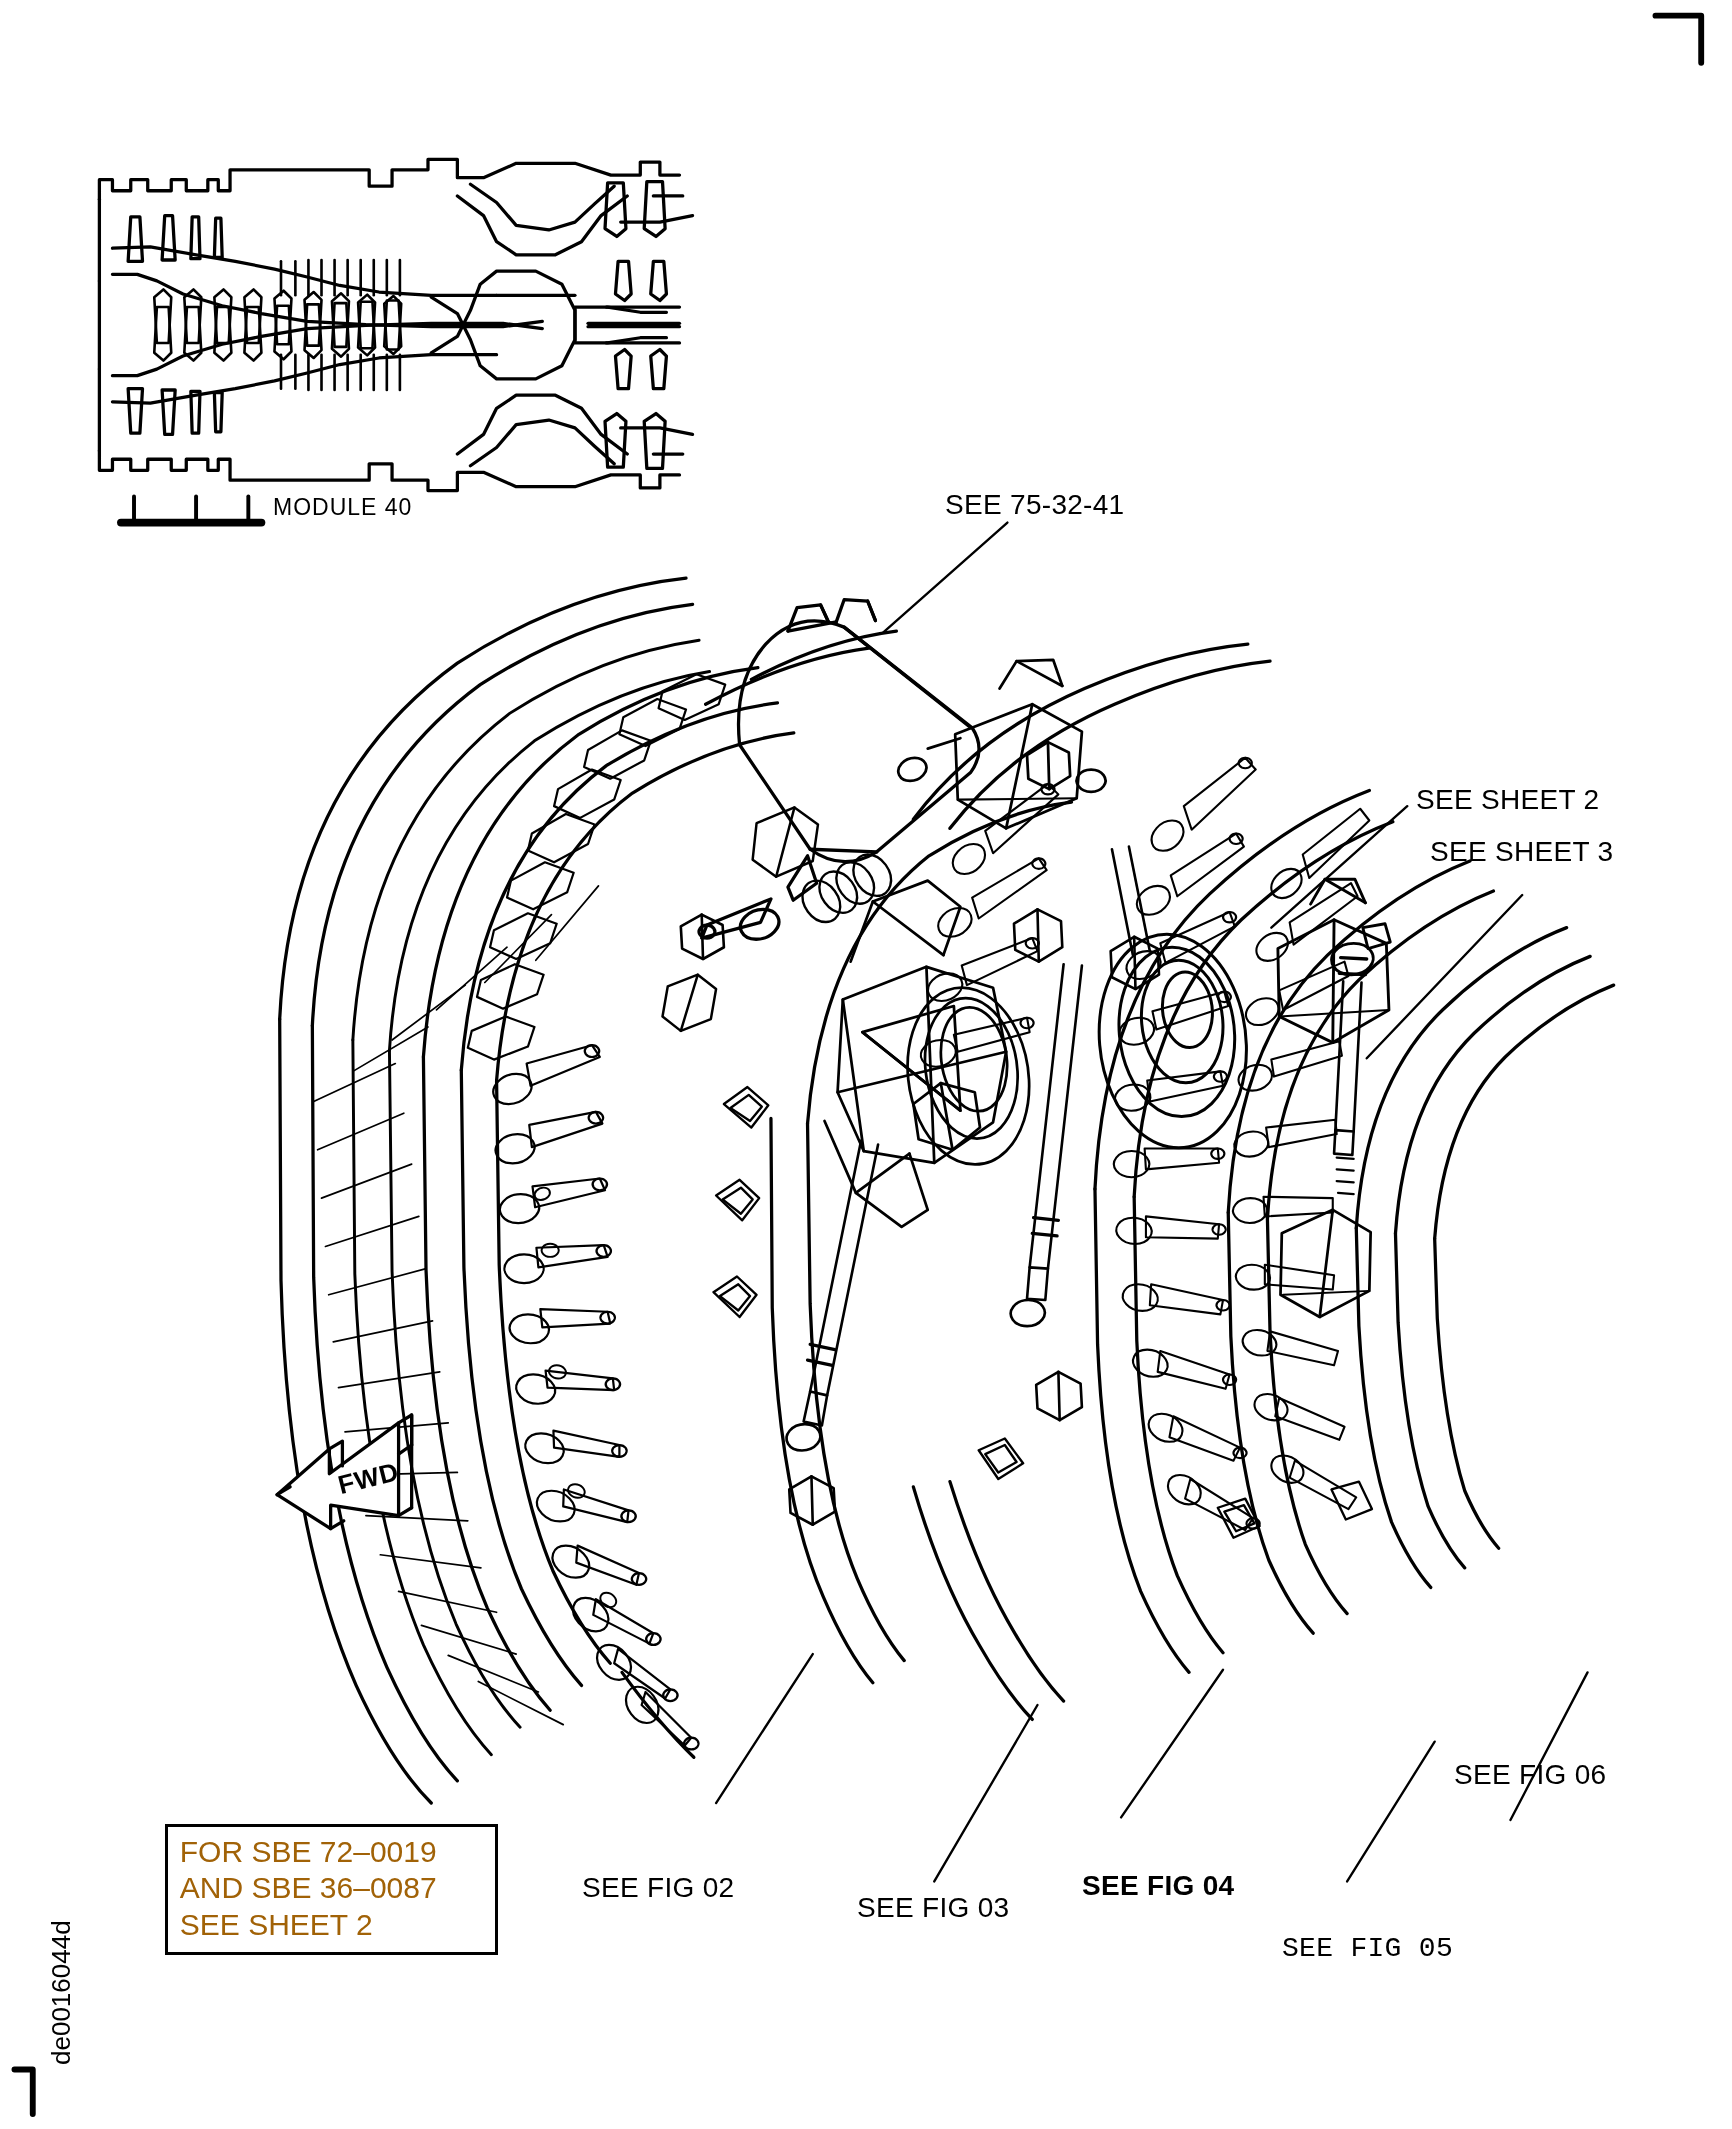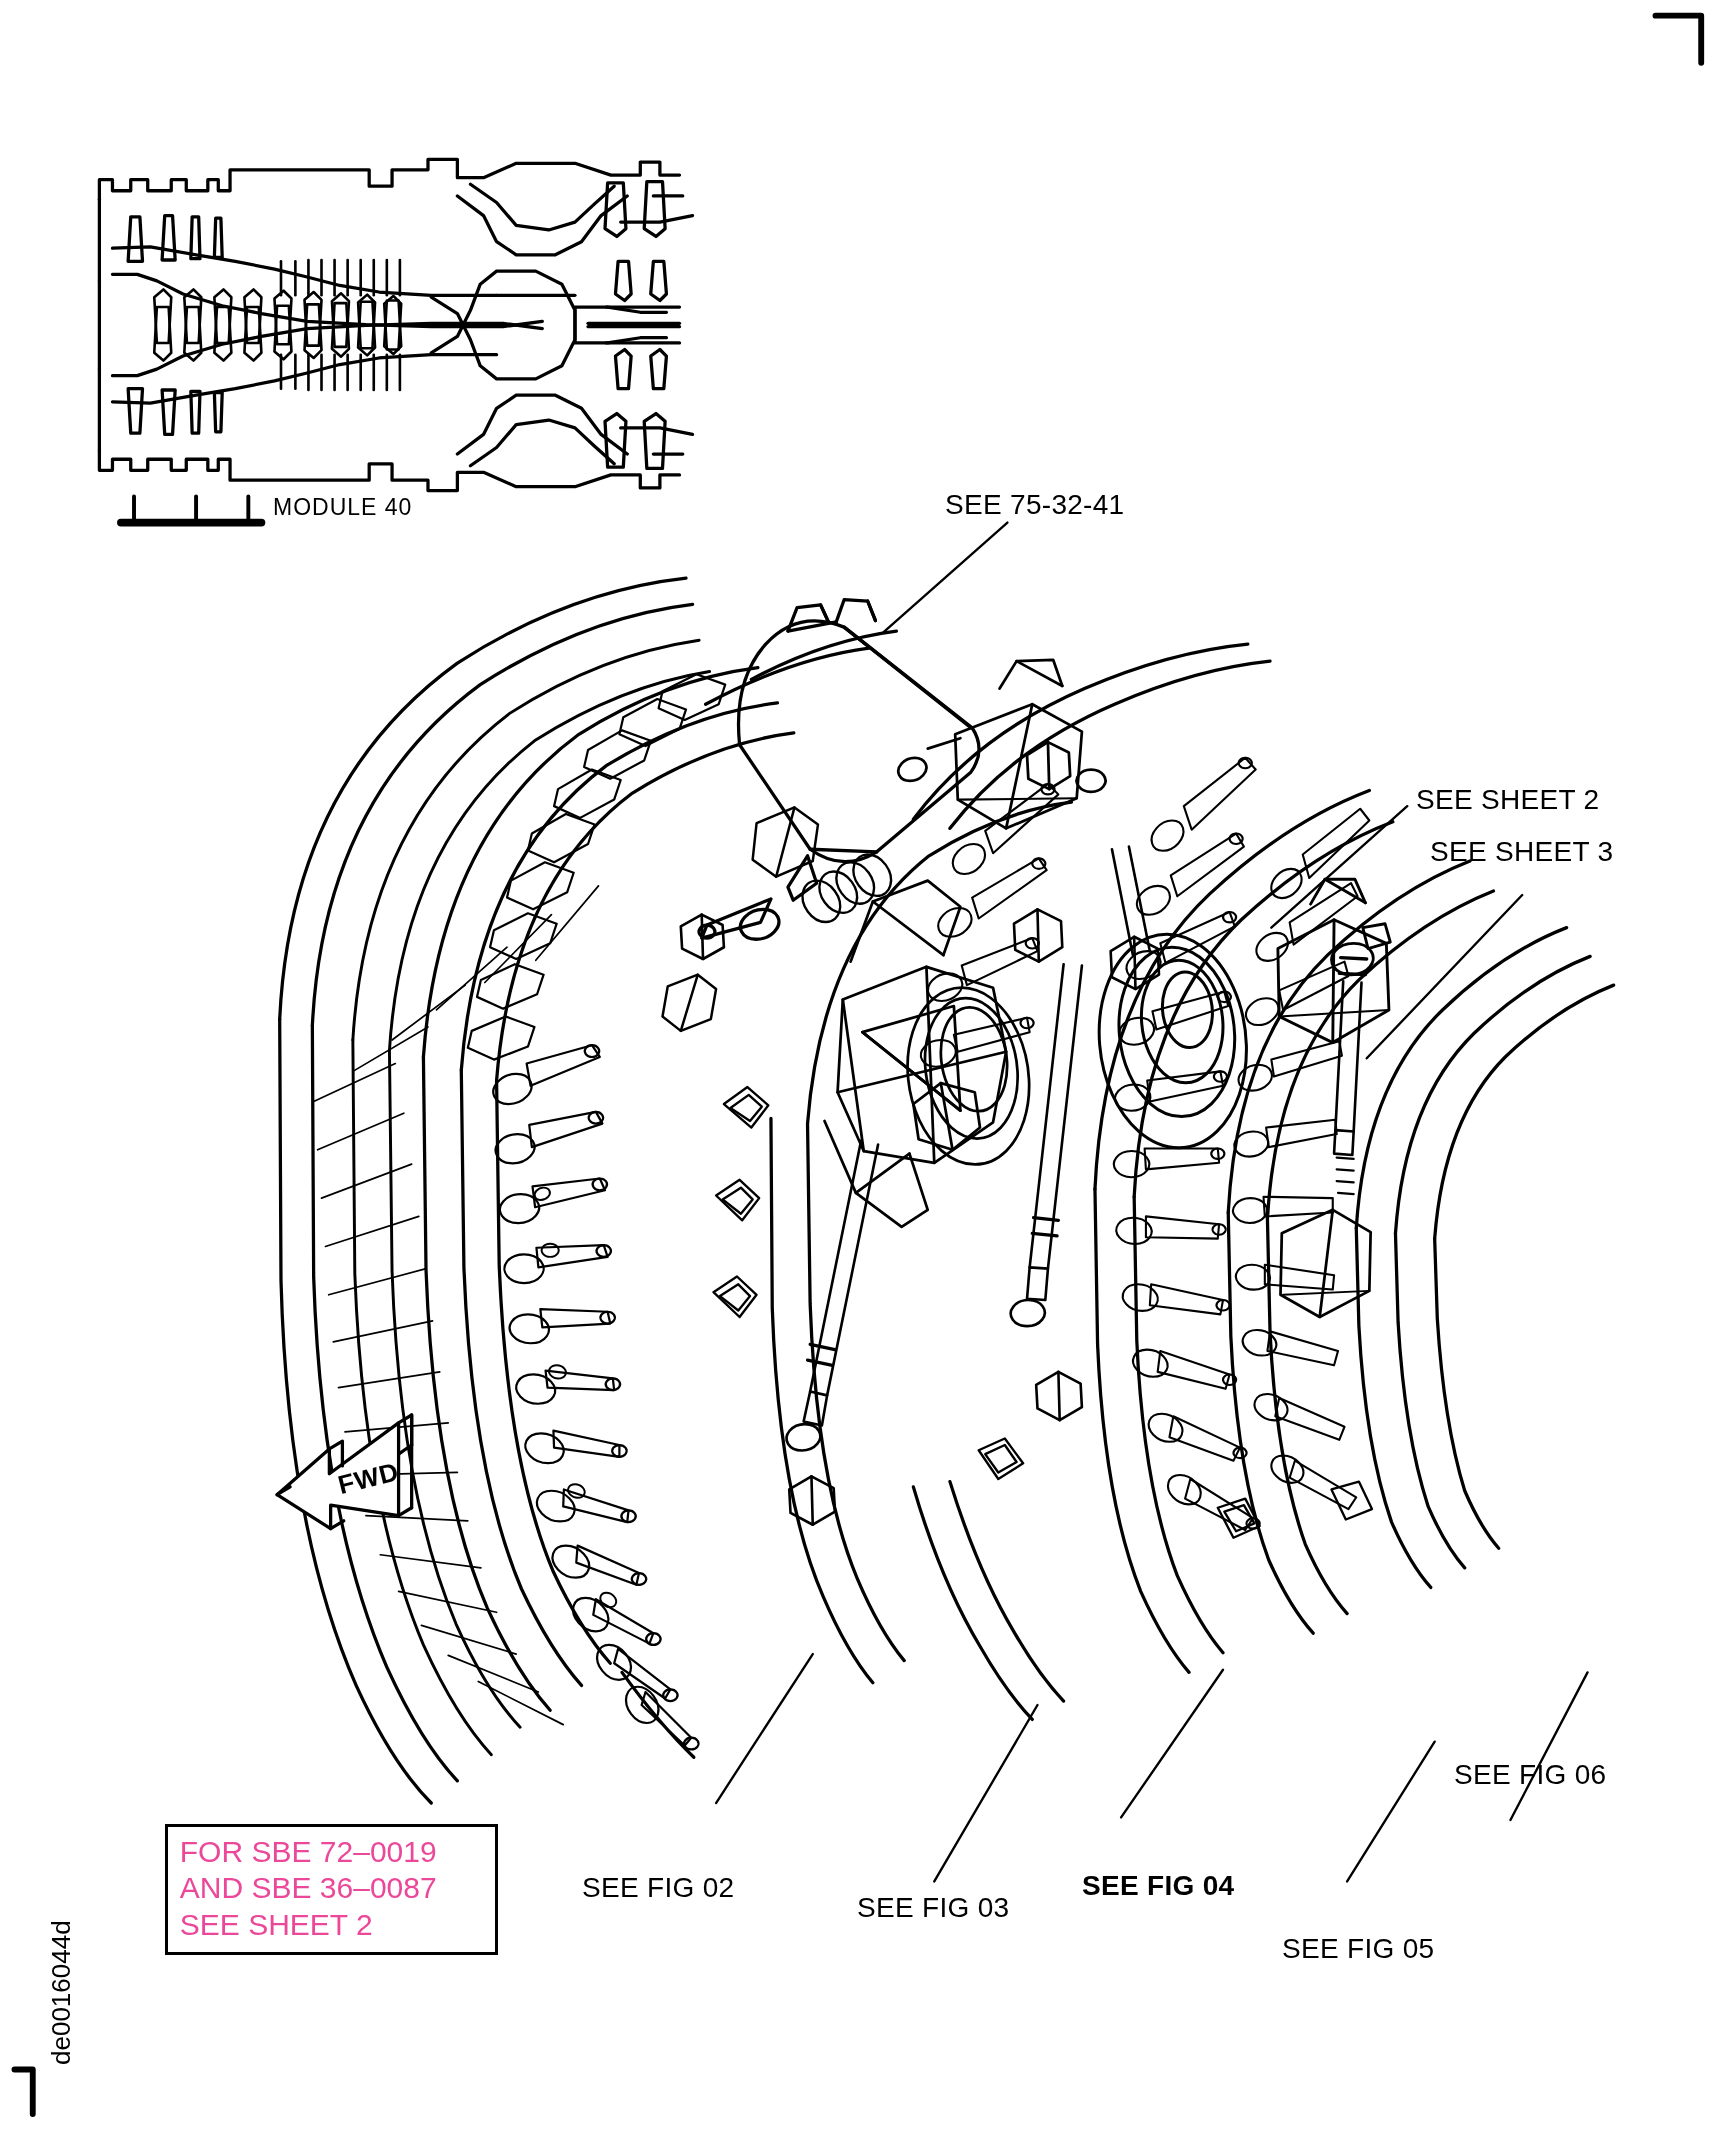--- a/index.html
+++ b/index.html
@@ -39,21 +39,21 @@
   .note-box {
     position: absolute;
     border: 3.3px solid #000;
     background: #fff;
     padding: 6.5px 11.8px 9.1px 11.8px;
     line-height: 1.22;
   }
   .note-box div {
     font-family: "Liberation Sans", sans-serif;
     font-size: 30px;
-    color: #ec4899;
+    color: #a16207;
     white-space: nowrap;
   }
   .ident {
     position: absolute;
     font-family: "Liberation Sans", sans-serif;
     font-size: 26px;
     color: #000;
     white-space: nowrap;
     transform-origin: 0 0;
     transform: rotate(-90deg);
@@ -674,21 +674,21 @@
   <div class="lbl" style="left:1416px; top:784px;">SEE SHEET 2</div>
 
   <div class="lbl" style="left:1430px; top:836px;">SEE SHEET 3</div>
 
   <div class="lbl" style="left:582px; top:1872px;">SEE FIG 02</div>
 
   <div class="lbl" style="left:857px; top:1892px;">SEE FIG 03</div>
 
   <div class="lbl" style="left:1082px; top:1870px;font-weight:bold;">SEE FIG 04</div>
 
-  <div class="lbl" style="left:1282px; top:1933px;">SEE FIG 05</div>
+  <div class="lbl" style="left:1282px; top:1933px;font-family:Liberation Mono, monospace;">SEE FIG 05</div>
 
   <div class="lbl" style="left:1454px; top:1759px;">SEE FIG 06</div>
 
   <div class="lbl" style="left:335px; top:1471px; font-size:26px; font-weight:bold; letter-spacing:0.7px; transform:rotate(-14deg); transform-origin:0 0;">FWD</div>
 
   <div class="note-box" style="left:165px; top:1824px; width:303px;">
     <div>FOR SBE 72–0019</div>
     <div>AND SBE 36–0087</div>
     <div>SEE SHEET 2</div>
   </div>

